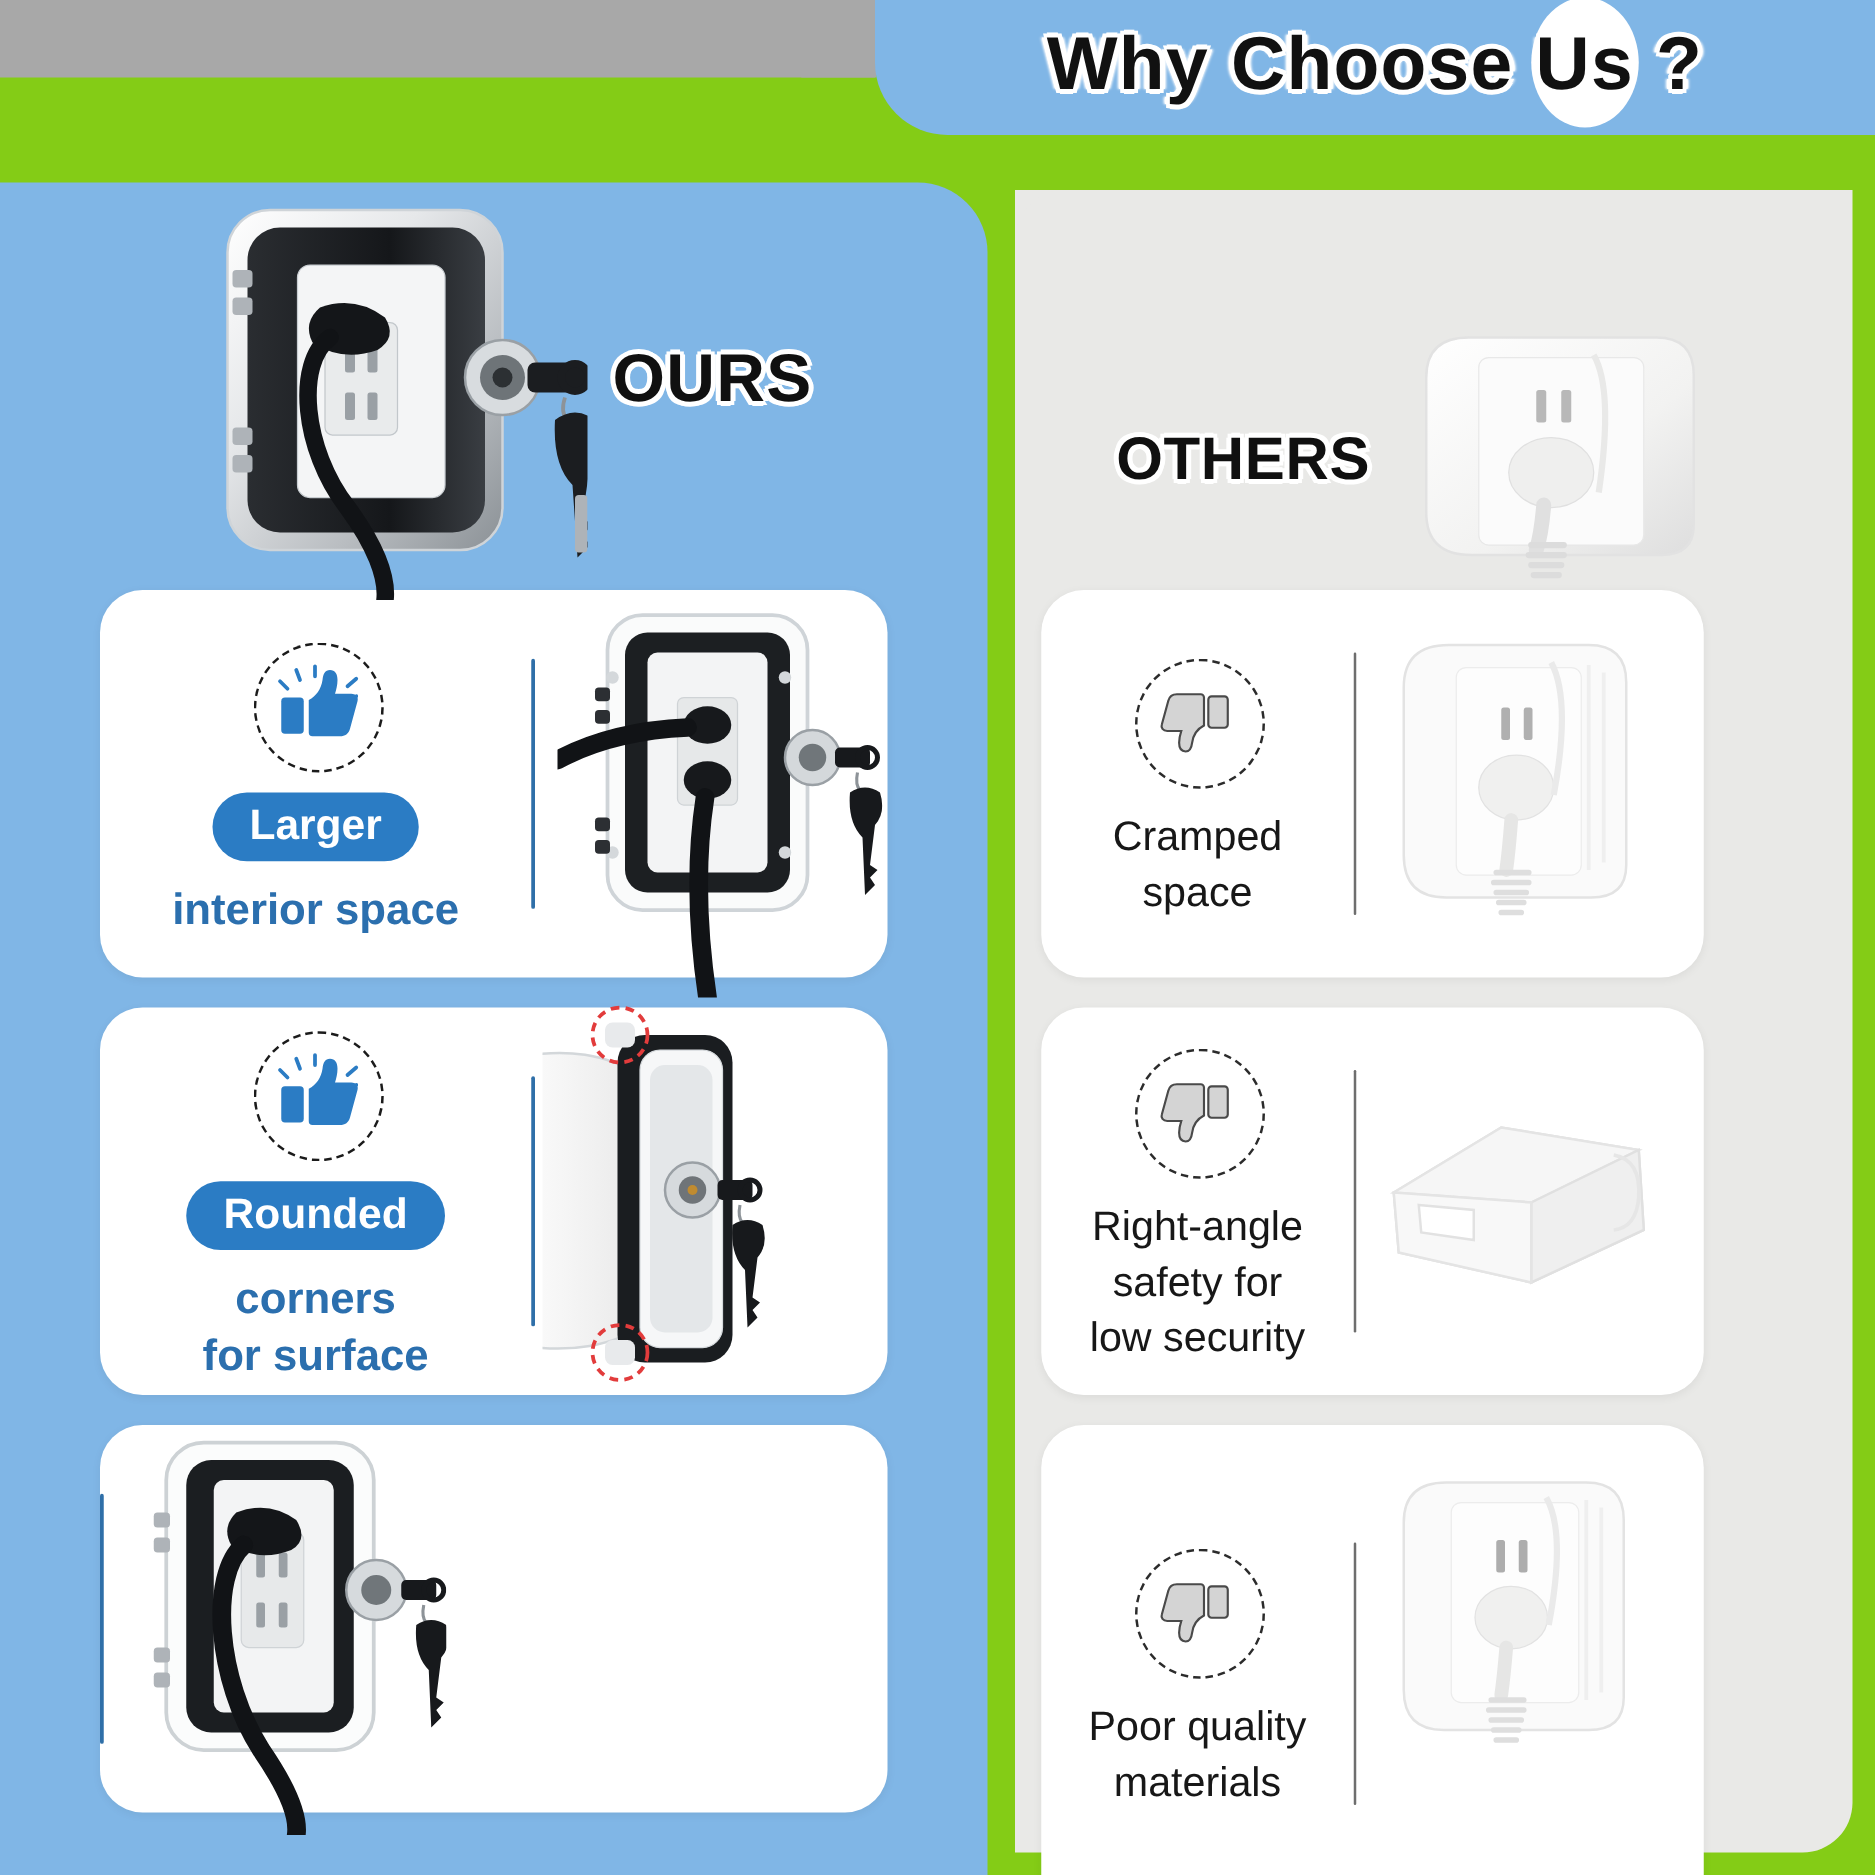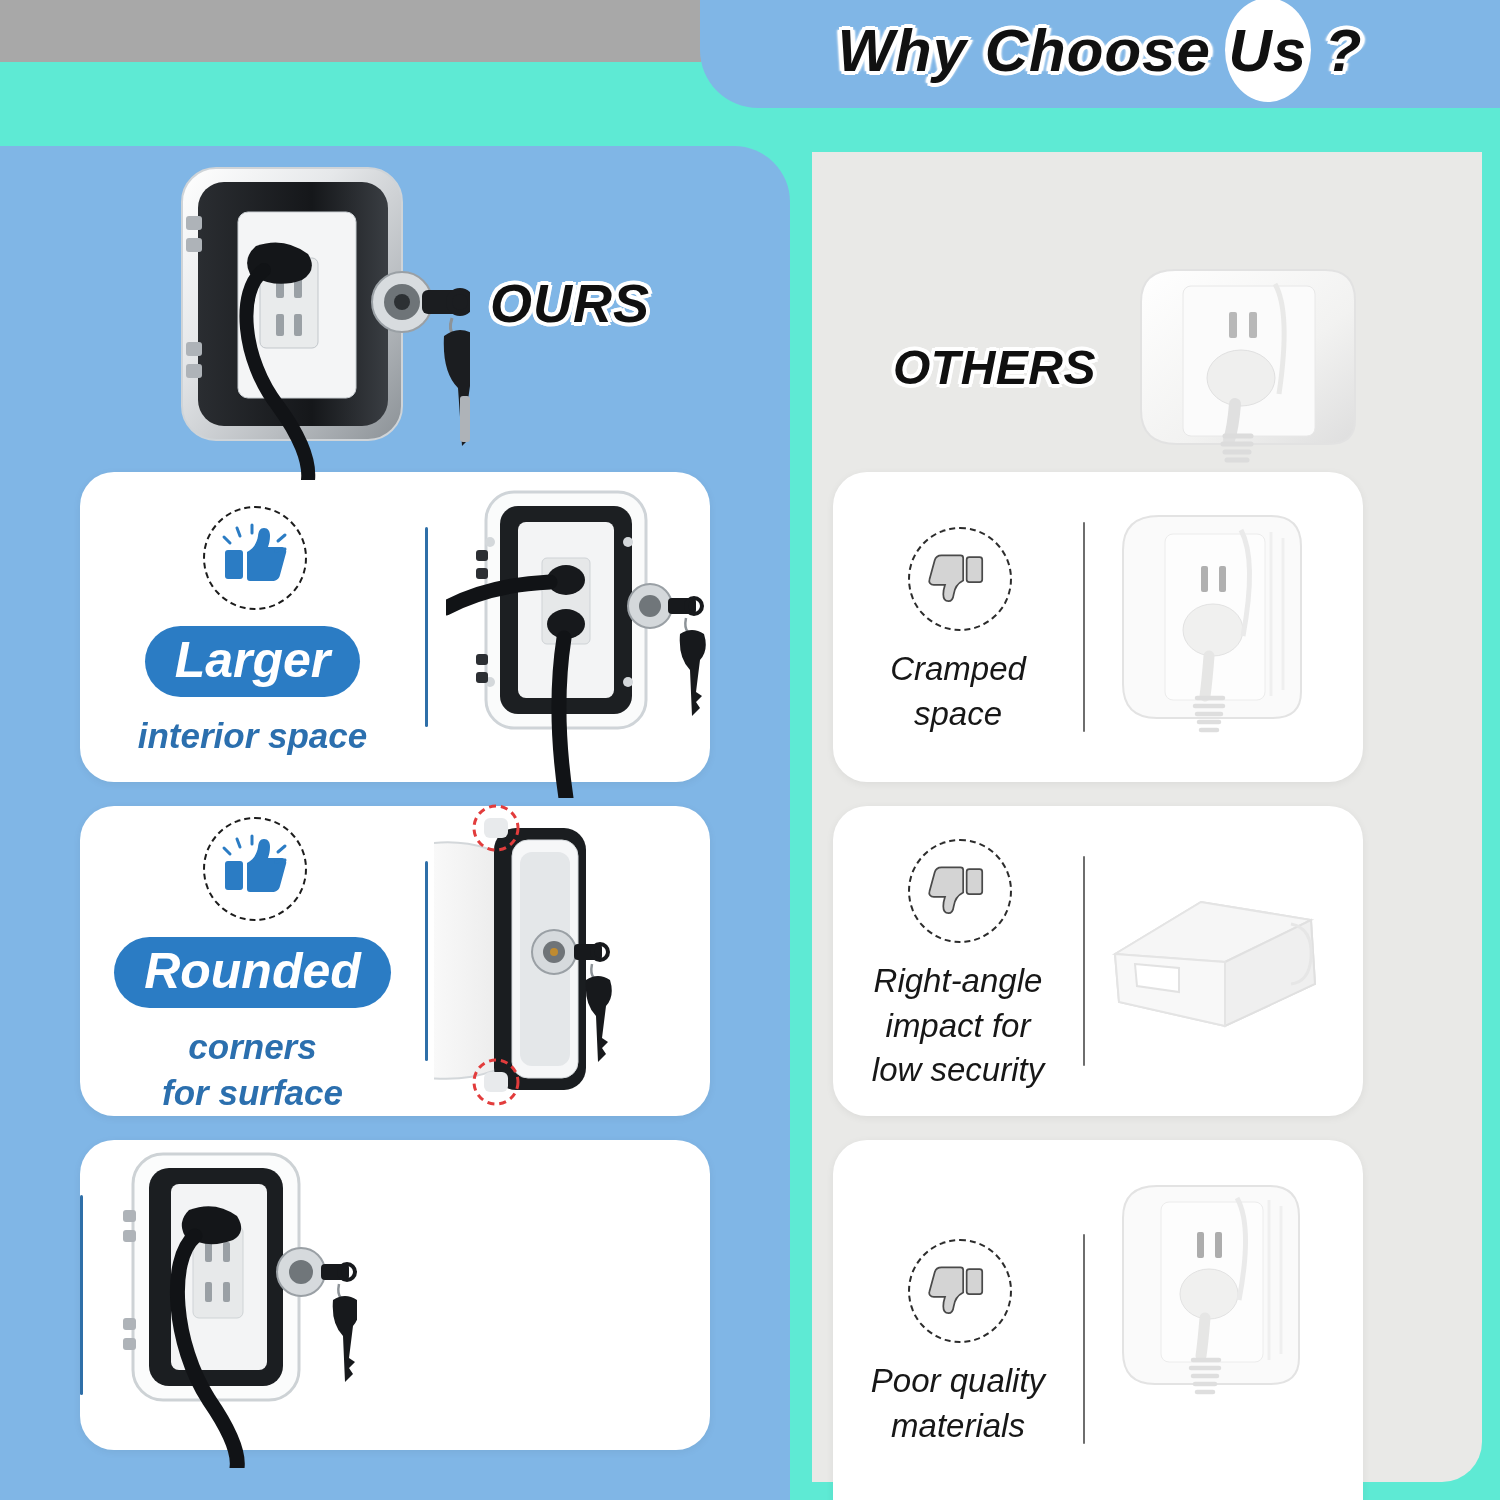--- a/index.html
+++ b/index.html
@@ -4,21 +4,21 @@
 <style>
   html,body{margin:0;padding:0;}
   body{
     width:1500px;height:1500px;overflow:hidden;
     background:#ffffff;
     font-family:"Liberation Sans","DejaVu Sans",sans-serif;
     position:relative;
   }
 
   
-  #stage{position:absolute;inset:0;background:#5eead4;font-style:italic;}
+  #stage{position:absolute;inset:0;background:#84cc16;}
 
   
   .gray-tab{
     position:absolute;left:0;top:0;width:700px;height:62px;
     background:#a8a8a8;border-bottom-right-radius:0;
   }
   .gray-tab::after{
     content:"";position:absolute;right:-1px;top:0;width:60px;height:62px;
     background:#a8a8a8;
   }
@@ -129,21 +129,21 @@
   }
   .card-right .dashed-circle{border-color:#2b2b2b;}
   .thumb-glyph{
     position:absolute;left:0;top:0;width:108px;height:108px;
     display:flex;align-items:center;justify-content:center;
   }
 
   
   .badge{
     background:#2b7cc4;color:#ffffff;border-radius:40px;
-    padding:9px 30px 12px;font-size:50px;font-weight:bold;
+    padding:9px 30px 12px;font-size:34px;font-weight:bold;
     line-height:1;white-space:nowrap;
   }
   .sub-blue{
     margin-top:16px;color:#2b6fae;font-size:35px;font-weight:bold;
     line-height:1.3;text-align:center;
   }
   .sub-gray{
     color:#171717;font-size:33px;font-weight:normal;
     line-height:1.35;text-align:center;
   }
@@ -402,21 +402,21 @@
           <svg width="64" height="64" viewBox="0 0 74 74">
             <g transform="translate(74,74) rotate(180)">
               <path d="M12 60 h12 a3 3 0 0 0 3 -3 V34 a3 3 0 0 0 -3 -3 H12 a3 3 0 0 0 -3 3 v23 a3 3 0 0 0 3 3z" fill="#d4d4d4" stroke="#4a4a4a" stroke-width="2"></path>
               <path d="M31 33 c6 -3 10 -9 11 -16 c0.6 -5 2 -8 6 -8 c4 0 6 3 6 8 c0 4 -1 8 -2 11 h13 c4 0 6 3 5 6 l-6 22 c-1 4 -4 6 -8 6 H34 a3 3 0 0 1 -3 -3z" fill="#d4d4d4" stroke="#4a4a4a" stroke-width="2"></path>
             </g>
           </svg>
         </div>
       </div>
       <div class="sub-gray">
         <div>Right-angle</div>
-        <div>impact for</div>
+        <div>safety for</div>
         <div>low security</div>
       </div>
     </div>
     <div class="divider"></div>
     <div class="card-media">
       <svg class="art" style="left:20px;top:70px;" width="220" height="170" viewBox="0 0 220 170">
         <path d="M10 78 L96 26 L206 44 L210 108 L120 150 L14 126 z" fill="#fbfbfb" stroke="#e0e0e0" stroke-width="2"></path>
         <path d="M10 78 L96 26 L206 44 L120 86 z" fill="#f6f6f6" stroke="#e4e4e4" stroke-width="2"></path>
         <path d="M120 86 L206 44 L210 108 L120 150 z" fill="#efefef" stroke="#e0e0e0" stroke-width="2"></path>
         <path d="M10 78 L120 86 L120 150 L14 126 z" fill="#f8f8f8" stroke="#e4e4e4" stroke-width="2"></path>

